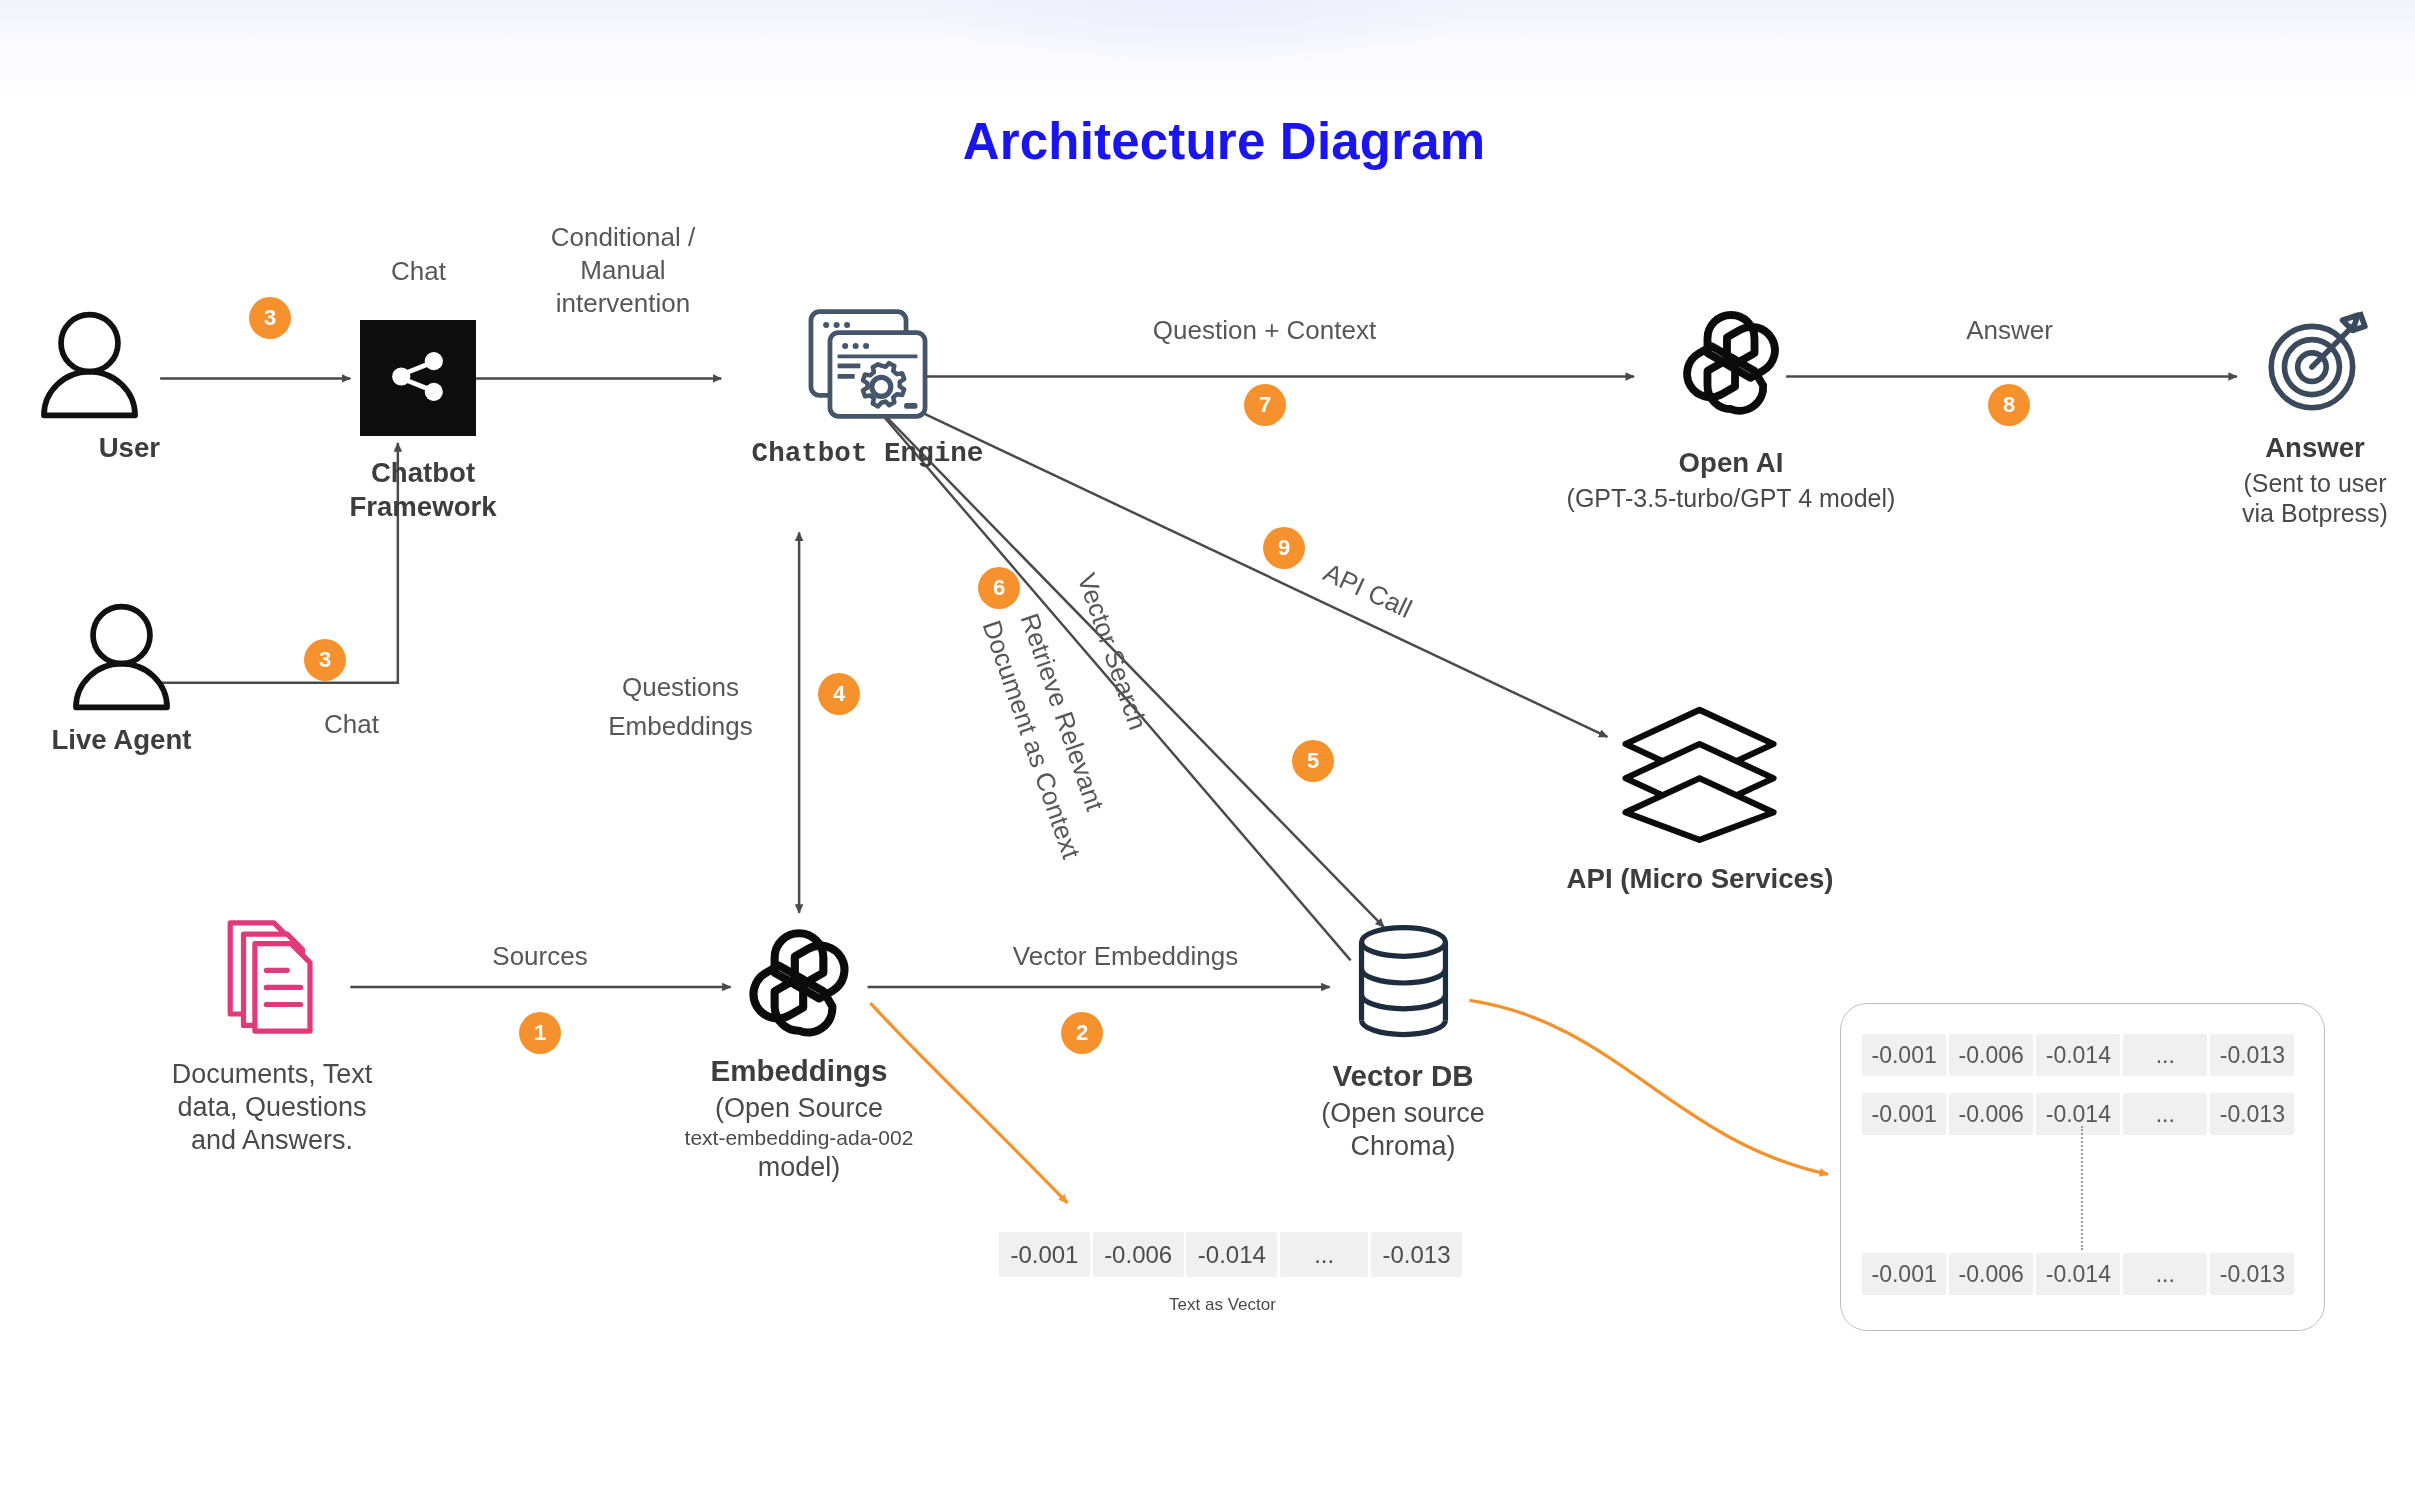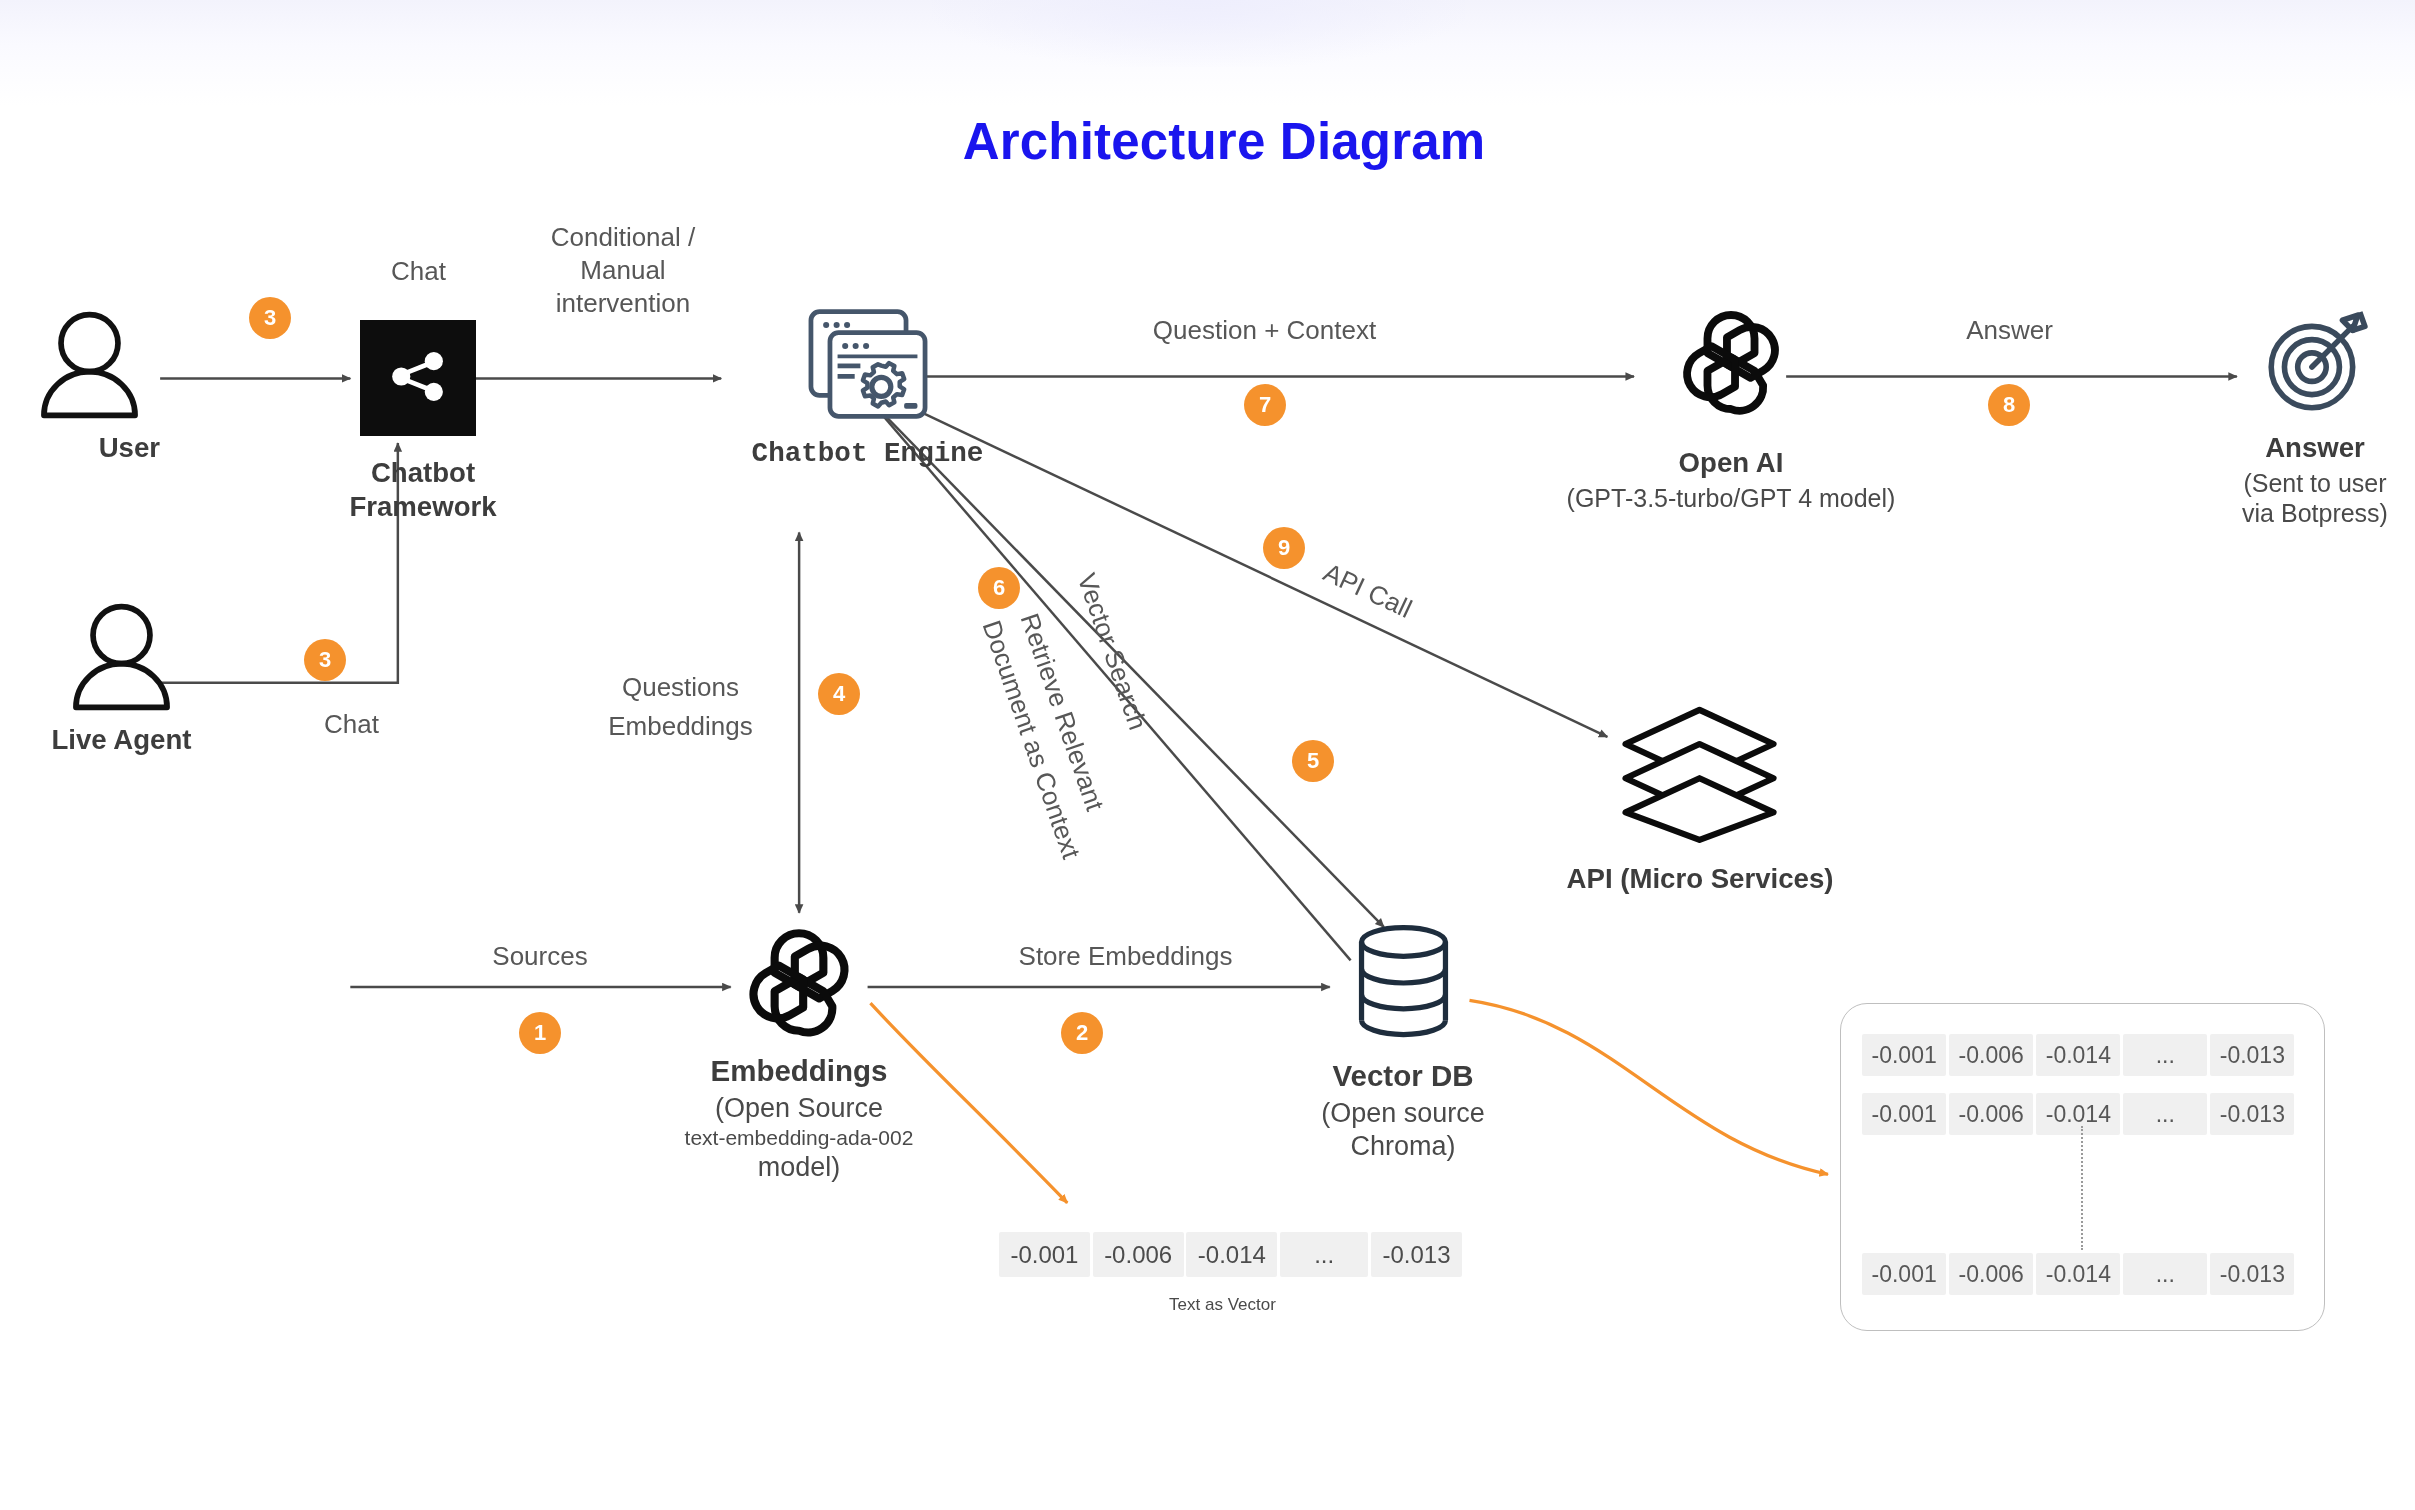--- a/index.html
+++ b/index.html
@@ -309,20 +309,35 @@
     <div class="node-icon">
       <svg width="166" height="145" viewBox="0 0 175 152">
         <path d="M87,10 L165,46 L87,82 L9,46 Z" fill="#fff" stroke="#0b0b0b" stroke-width="6.5" stroke-linejoin="round"></path>
         <path d="M87,46 L165,82 L87,118 L9,82 Z" fill="#fff" stroke="#0b0b0b" stroke-width="6.5" stroke-linejoin="round"></path>
         <path d="M87,82 L165,118 L87,147 L9,118 Z" fill="#fff" stroke="#0b0b0b" stroke-width="6.5" stroke-linejoin="round"></path>
       </svg>
     </div>
     <div class="node-title" style="margin-top:17px;">API (Micro Services)</div>
   </div>
 
+  <div class="node" style="left:101px; top:915px; width:342px;">
+    <div class="node-icon">
+      <svg width="114" height="122" viewBox="0 0 120 128">
+        <path d="M16,8 L62,8 L78,24 L78,104 L16,104 Z" fill="#fff" stroke="#e03a7a" stroke-width="5.5" stroke-linejoin="round"></path>
+        <path d="M30,20 L76,20 L92,36 L92,116 L30,116 Z" fill="#fff" stroke="#e03a7a" stroke-width="5.5" stroke-linejoin="round"></path>
+        <path d="M42,30 L80,30 L100,50 L100,122 L42,122 Z" fill="#fff" stroke="#e03a7a" stroke-width="5.5" stroke-linejoin="round"></path>
+        <line x1="54" y1="58" x2="76" y2="58" stroke="#e03a7a" stroke-width="5.5" stroke-linecap="round"></line>
+        <line x1="54" y1="76" x2="90" y2="76" stroke="#e03a7a" stroke-width="5.5" stroke-linecap="round"></line>
+        <line x1="54" y1="94" x2="90" y2="94" stroke="#e03a7a" stroke-width="5.5" stroke-linecap="round"></line>
+      </svg>
+    </div>
+    <div class="node-sub" style="font-size:27px;margin-top:21px;">Documents, Text</div>
+    <div class="node-sub" style="font-size:27px;margin-top:0;">data, Questions</div>
+    <div class="node-sub" style="font-size:27px;margin-top:0;">and Answers.</div>
+  </div>
 
   <div class="node" style="left:628px; top:924px; width:342px;">
     <div class="node-icon">
       <svg width="116" height="116" viewBox="0 0 100 100">
         <path d="M50,8 A21,21 0 0 1 71,29 L71,42 L50,54 L29,42 L29,29 A21,21 0 0 1 50,8 Z" fill="none" stroke="#0b0b0b" stroke-width="7" stroke-linejoin="round"></path>
         <path d="M86.4,29 A21,21 0 0 1 78.7,57.7 L67.4,64.2 L46.4,52.2 L46.4,28 L57.7,21.5 A21,21 0 0 1 86.4,29 Z" fill="none" stroke="#0b0b0b" stroke-width="7" stroke-linejoin="round"></path>
         <path d="M78.7,71 A21,21 0 0 1 50,92 A21,21 0 0 1 29,71 L29,58 L50,46 L71,58 Z" fill="none" stroke="#0b0b0b" stroke-width="7" stroke-linejoin="round"></path>
         <path d="M13.6,71 A21,21 0 0 1 21.3,42.3 L32.6,35.8 L53.6,47.8 L53.6,72 L42.3,78.5 A21,21 0 0 1 13.6,71 Z" fill="none" stroke="#0b0b0b" stroke-width="7" stroke-linejoin="round"></path>
       </svg>
     </div>
@@ -365,21 +380,21 @@
   <div class="edge-label rot" style="left:1101px; top:569px; transform:rotate(71deg);">Vector Search</div>
 
   <div class="edge-label rot" style="left:1044px; top:609px; transform:rotate(71deg);">Retrieve Relevant</div>
   <div class="edge-label rot" style="left:1006px; top:616px; transform:rotate(71deg);">Document as Context</div>
 
   <div class="edge-label" style="left:571px; top:671px; width:219px;">Questions</div>
   <div class="edge-label" style="left:571px; top:710px; width:219px;">Embeddings</div>
 
   <div class="edge-label" style="left:445px; top:940px; width:190px;">Sources</div>
 
-  <div class="edge-label" style="left:959px; top:940px; width:333px;">Store Embeddings</div>
+  <div class="edge-label" style="left:959px; top:940px; width:333px;">Vector Embeddings</div>
 
   <div class="badge" style="left:249px; top:297px;">3</div>
   <div class="badge" style="left:304px; top:639px;">3</div>
   <div class="badge" style="left:1244px; top:384px;">7</div>
   <div class="badge" style="left:1988px; top:384px;">8</div>
   <div class="badge" style="left:1263px; top:527px;">9</div>
   <div class="badge" style="left:1292px; top:740px;">5</div>
   <div class="badge" style="left:978px; top:567px;">6</div>
   <div class="badge" style="left:818px; top:673px;">4</div>
   <div class="badge" style="left:519px; top:1012px;">1</div>

